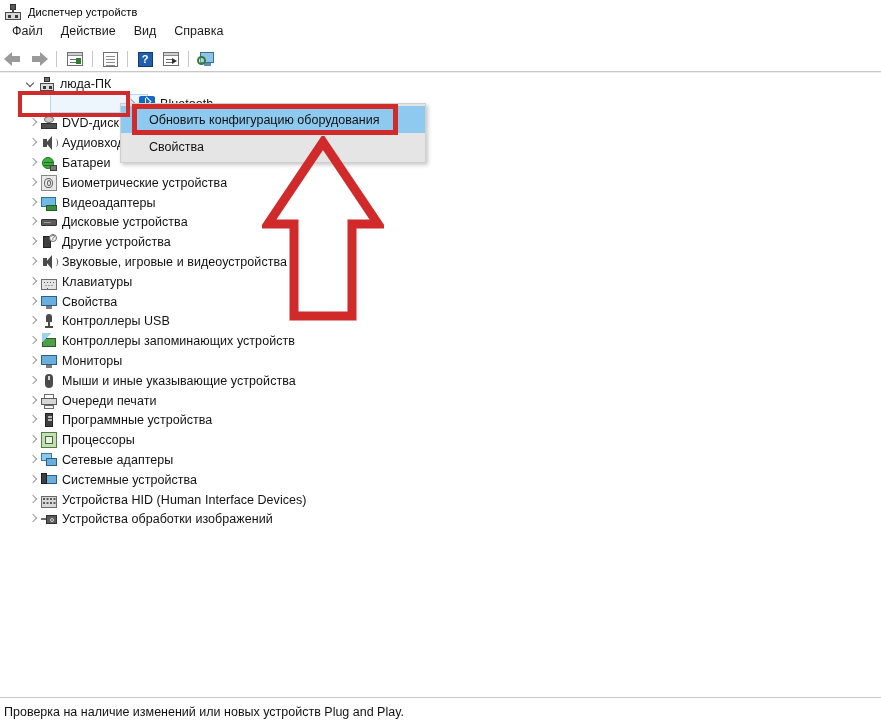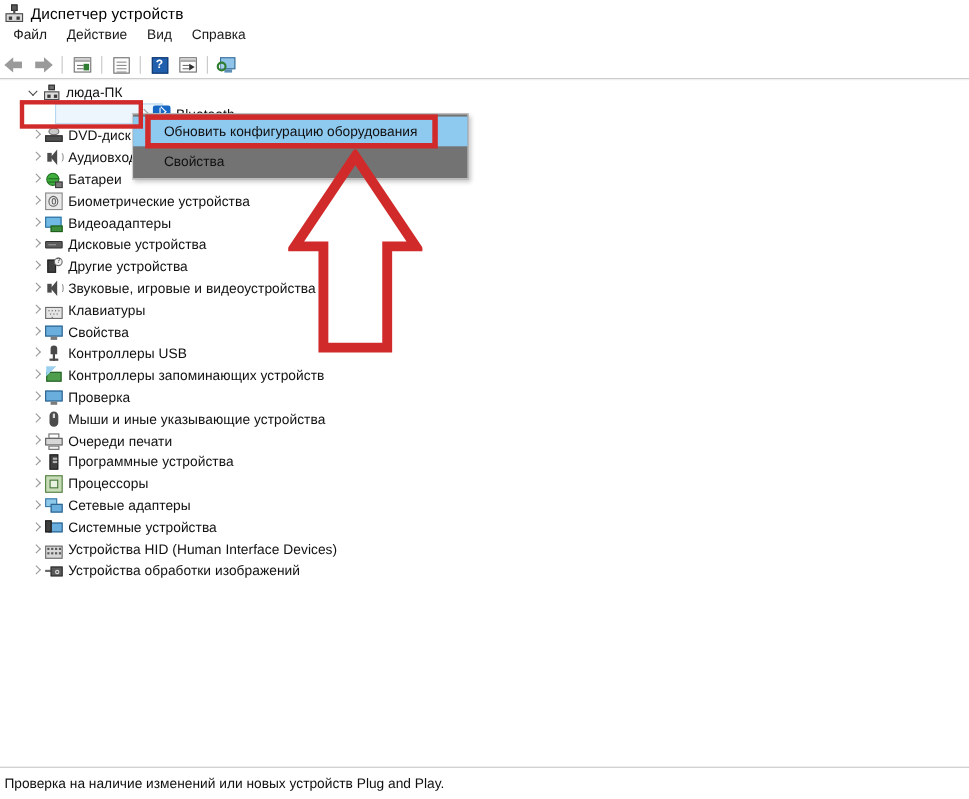--- a/index.html
+++ b/index.html
@@ -57,21 +57,21 @@
     content: "";
     position: absolute;
     top: 2px;
     width: 3px; height: 3px;
     background: #3c3c3c;
   }
   .tb-ico-base::before { left: 2px; }
   .tb-ico-base::after  { left: 9px; }
 
   .titlebar-text {
-    font-size: 14px;
+    font-size: 11px;
     color: #000000;
     letter-spacing: 0.1px;
     white-space: nowrap;
   }
 
   
   .menubar {
     position: absolute;
     left: 0; top: 20px;
     width: 881px; height: 22px;
@@ -636,21 +636,21 @@
     box-sizing: border-box;
     z-index: 40;
     pointer-events: none;
   }
 
   
   .ctx-menu {
     position: absolute;
     left: 120px; top: 103px;
     width: 304px;
-    background: #737373;
+    background: #e5e5e5;
     border: 1px solid #cfcfcf;
     box-shadow: 2px 2px 4px rgba(0,0,0,0.22);
     z-index: 30;
     padding: 2px 0;
   }
   .ctx-item {
     height: 27px;
     display: flex;
     align-items: center;
     padding-left: 28px;
@@ -904,21 +904,21 @@
     </div>
     <div class="row-label">Контроллеры запоминающих устройств</div>
   </div>
 
   <div class="tree-row child">
     <div class="chev"></div>
     <div class="row-icon ic-mon">
       <div class="screen"></div>
         <div class="stand"></div>
     </div>
-    <div class="row-label">Проверка</div>
+    <div class="row-label">Мониторы</div>
   </div>
 
   <div class="tree-row child">
     <div class="chev"></div>
     <div class="row-icon ic-mouse"></div>
     <div class="row-label">Мыши и иные указывающие устройства</div>
   </div>
 
   <div class="tree-row child">
     <div class="chev"></div>

